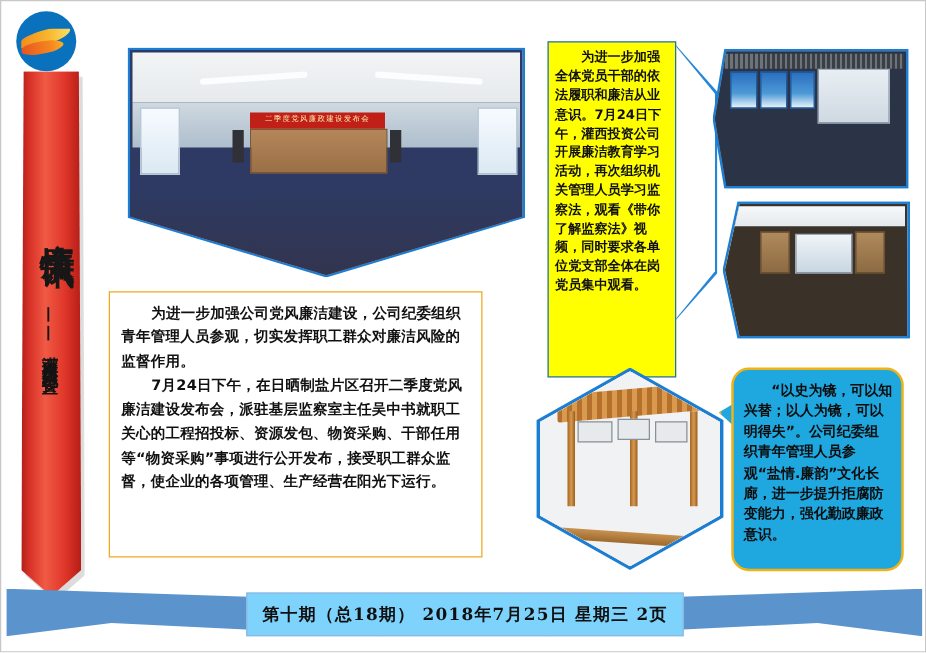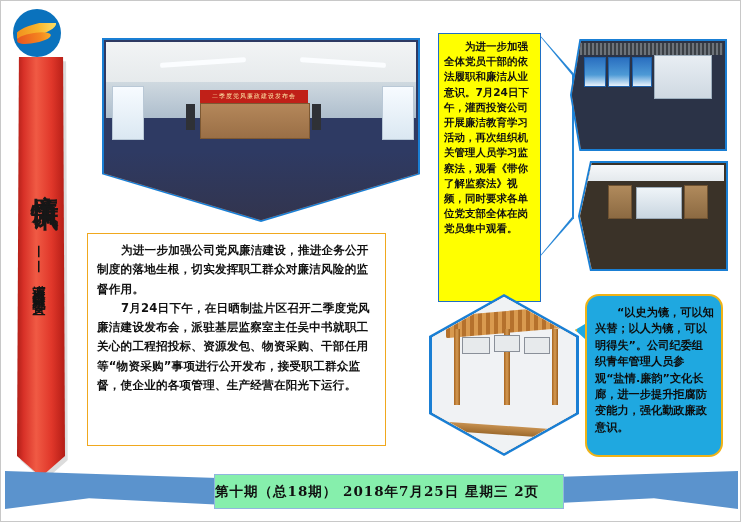--- a/index.html
+++ b/index.html
@@ -439,27 +439,26 @@
     position: absolute;
     right: 4px; top: 2px;
     width: 300px; height: 38px;
     background: #5b93cd;
     clip-path: polygon(100% 0%, 0% 26%, 0% 100%, 72% 72%, 100% 100%);
   }
   .ribbon-center {
     position: absolute;
     left: 196px; top: 5px;
     width: 350px; height: 35px;
-    background: #86efac;
+    background: #7dd3fc;
     border: 1px solid #91b6de;
     box-sizing: border-box;
     display: flex;
     align-items: center;
-    justify-content: flex-start;
-    margin-left: 17px;
+    justify-content: center;
   }
   .ribbon-center span {
     font-size: 13.5px;
     font-weight: bold;
     color: #101010;
     letter-spacing: 1px;
     font-family: "DejaVu Serif", "Liberation Serif", serif;
   }
 </style>
 </head>
@@ -522,21 +521,21 @@
     <div class="frame"></div>
     <div class="img">
       <div class="ceil"></div>
       <div class="wallL"></div>
       <div class="wallR"></div>
       <div class="screen"></div>
     </div>
   </div>
 
   <div class="article-box">
-    <p>为进一步加强公司党风廉洁建设，推进企务公开制度的落地生根，切实发挥职工群众对廉洁风险的监督作用。</p>
+    <p>为进一步加强公司党风廉洁建设，公司纪委组织青年管理人员参观，切实发挥职工群众对廉洁风险的监督作用。</p>
     <p>7月24日下午，在日晒制盐片区召开二季度党风廉洁建设发布会，派驻基层监察室主任吴中书就职工关心的工程招投标、资源发包、物资采购、干部任用等“物资采购”事项进行公开发布，接受职工群众监督，使企业的各项管理、生产经营在阳光下运行。</p>
   </div>
 
   <div class="photo-hex">
     <div class="dash"></div>
     <div class="img">
       <div class="pergola-top"></div>
       <div class="post1"></div>
       <div class="post2"></div>
       <div class="post3"></div>

